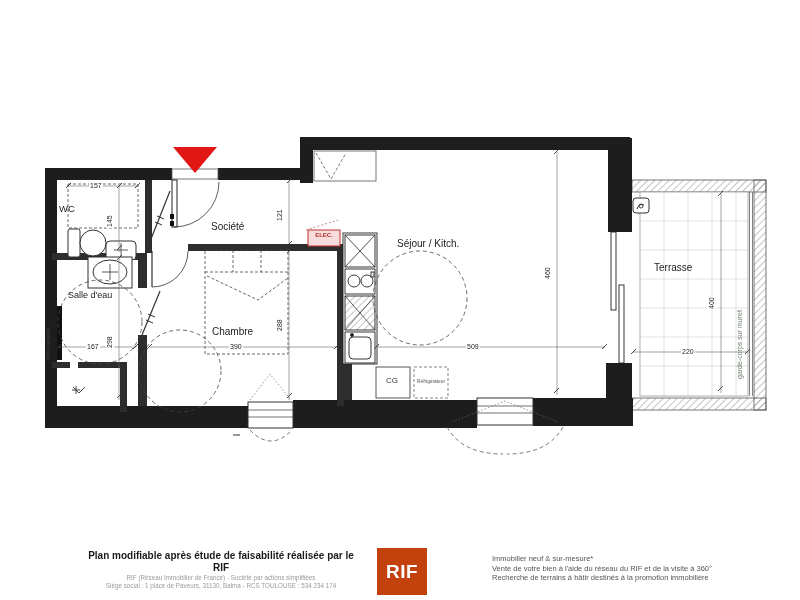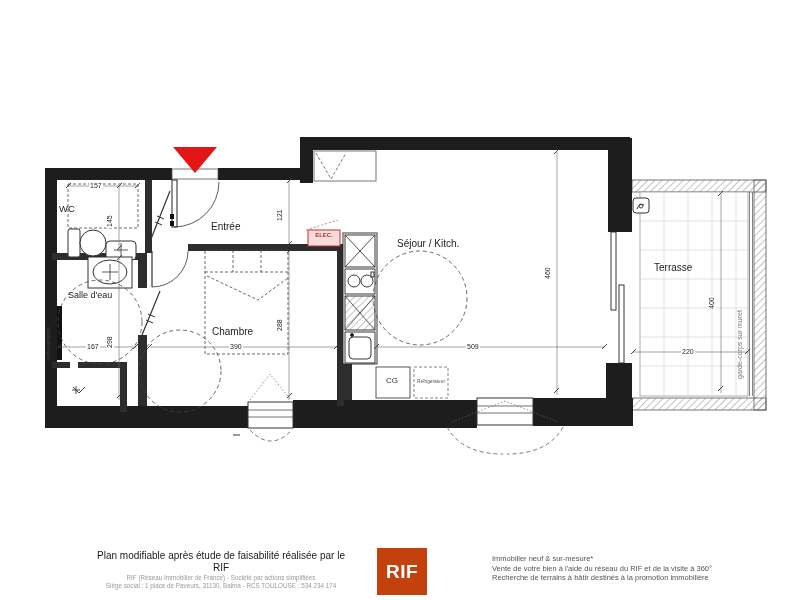--- a/index.html
+++ b/index.html
@@ -10,21 +10,21 @@
   .rlabel{position:absolute;color:#222;white-space:nowrap;font-size:10px;}
   .dim{position:absolute;font-size:7px;color:#222;background:#fff;padding:0 1px;
        white-space:nowrap;line-height:8px;}
   .vflip{transform:rotate(-90deg);transform-origin:0 100%;}
   .tiny{font-size:4.8px;color:#555;}
   .elec{position:absolute;left:308px;top:232px;width:32px;text-align:center;
         font-size:6px;font-weight:bold;color:#b23030;}
   .vnote{position:absolute;font-size:4.5px;color:#444;white-space:nowrap;}
   .gcorps{position:absolute;font-size:7px;color:#6e7e6e;white-space:nowrap;}
   .f-left{position:absolute;left:88px;top:550px;width:266px;text-align:center;}
-  .f-title{font-weight:normal;font-size:10px;color:#1a1a1a;line-height:12px;}
+  .f-title{font-weight:bold;font-size:10px;color:#1a1a1a;line-height:12px;}
   .f-sub{font-size:6.3px;color:#9a9a9a;line-height:7.5px;}
   .logo{position:absolute;left:377px;top:548px;width:50px;height:47px;background:#c2410c;
         color:#fff;display:flex;align-items:center;justify-content:center;
         font-weight:bold;font-size:19px;letter-spacing:.5px;}
   .f-right{position:absolute;left:444px;top:554px;font-size:7.5px;color:#555;line-height:9.5px;margin-left:48px;}
 </style>
 </head>
 <body>
 
 <div class="canvas">
@@ -183,21 +183,21 @@
         <line x1="721" y1="194" x2="721" y2="393"></line>
         <line x1="633" y1="352" x2="748" y2="352"></line>
       </g>
       <path stroke="#333" stroke-width="0.9" fill="none" d="M56,349l5,-5 M133,349l5,-5 M147,349l5,-5 M334,349l5,-5 M374,349l5,-5 M602,349l5,-5
            M66,188l5,-5 M135,188l5,-5 M117,188l5,-5 M117,250l5,-5 M117,260l5,-5 M117,398l5,-5
            M287,183l5,-5 M287,246l5,-5 M287,253l5,-5 M287,398l5,-5
            M554,154l5,-5 M554,393l5,-5 M718,196l5,-5 M718,391l5,-5 M631,354l5,-5 M745,354l5,-5"></path>
     </svg>
 
     <span class="rlabel" style="left:59px;top:203px;font-size:9.5px">WC</span>
-    <span class="rlabel" style="left:211px;top:221px">Entrée</span>
+    <span class="rlabel" style="left:211px;top:221px">Société</span>
     <span class="rlabel" style="left:68px;top:290px;font-size:9px">Salle d'eau</span>
     <span class="rlabel" style="left:212px;top:326px">Chambre</span>
     <span class="rlabel" style="left:397px;top:238px">Séjour / Kitch.</span>
     <span class="rlabel" style="left:654px;top:262px">Terrasse</span>
 
     <span class="elec">ELEC.</span>
     <span class="rlabel" style="left:386px;top:376px;font-size:8px;color:#333">CG</span>
     <span class="rlabel tiny" style="left:414px;top:379px;width:34px;text-align:center">Réfrigérateur</span>
     <span class="vnote vflip" style="left:51px;top:355px">sèche-serviettes</span>
     <span class="gcorps vflip" style="left:743px;top:372px">garde-corps sur muret</span>

